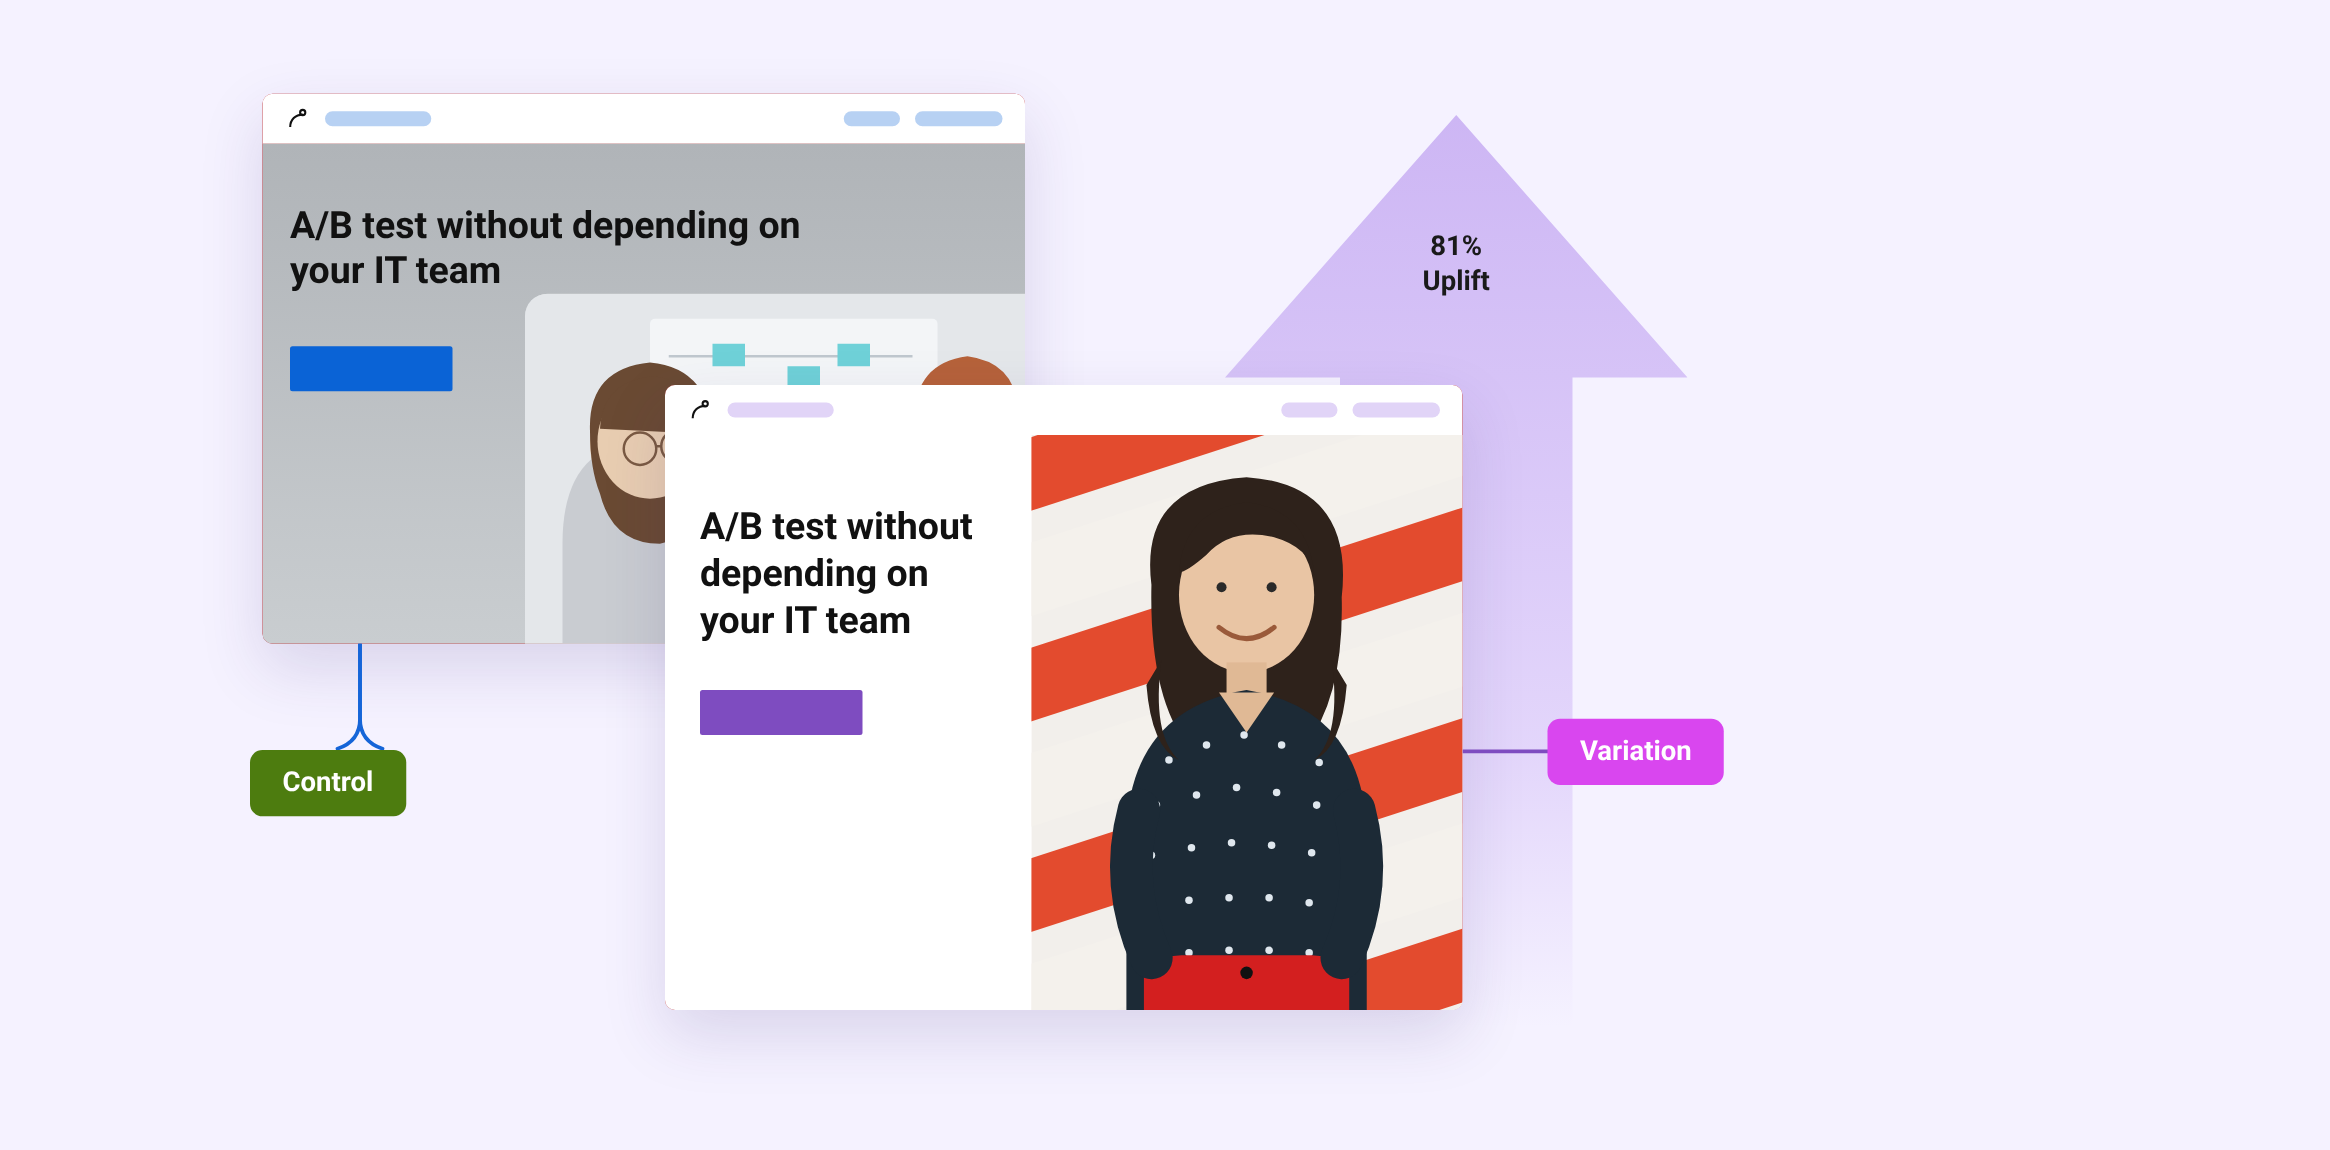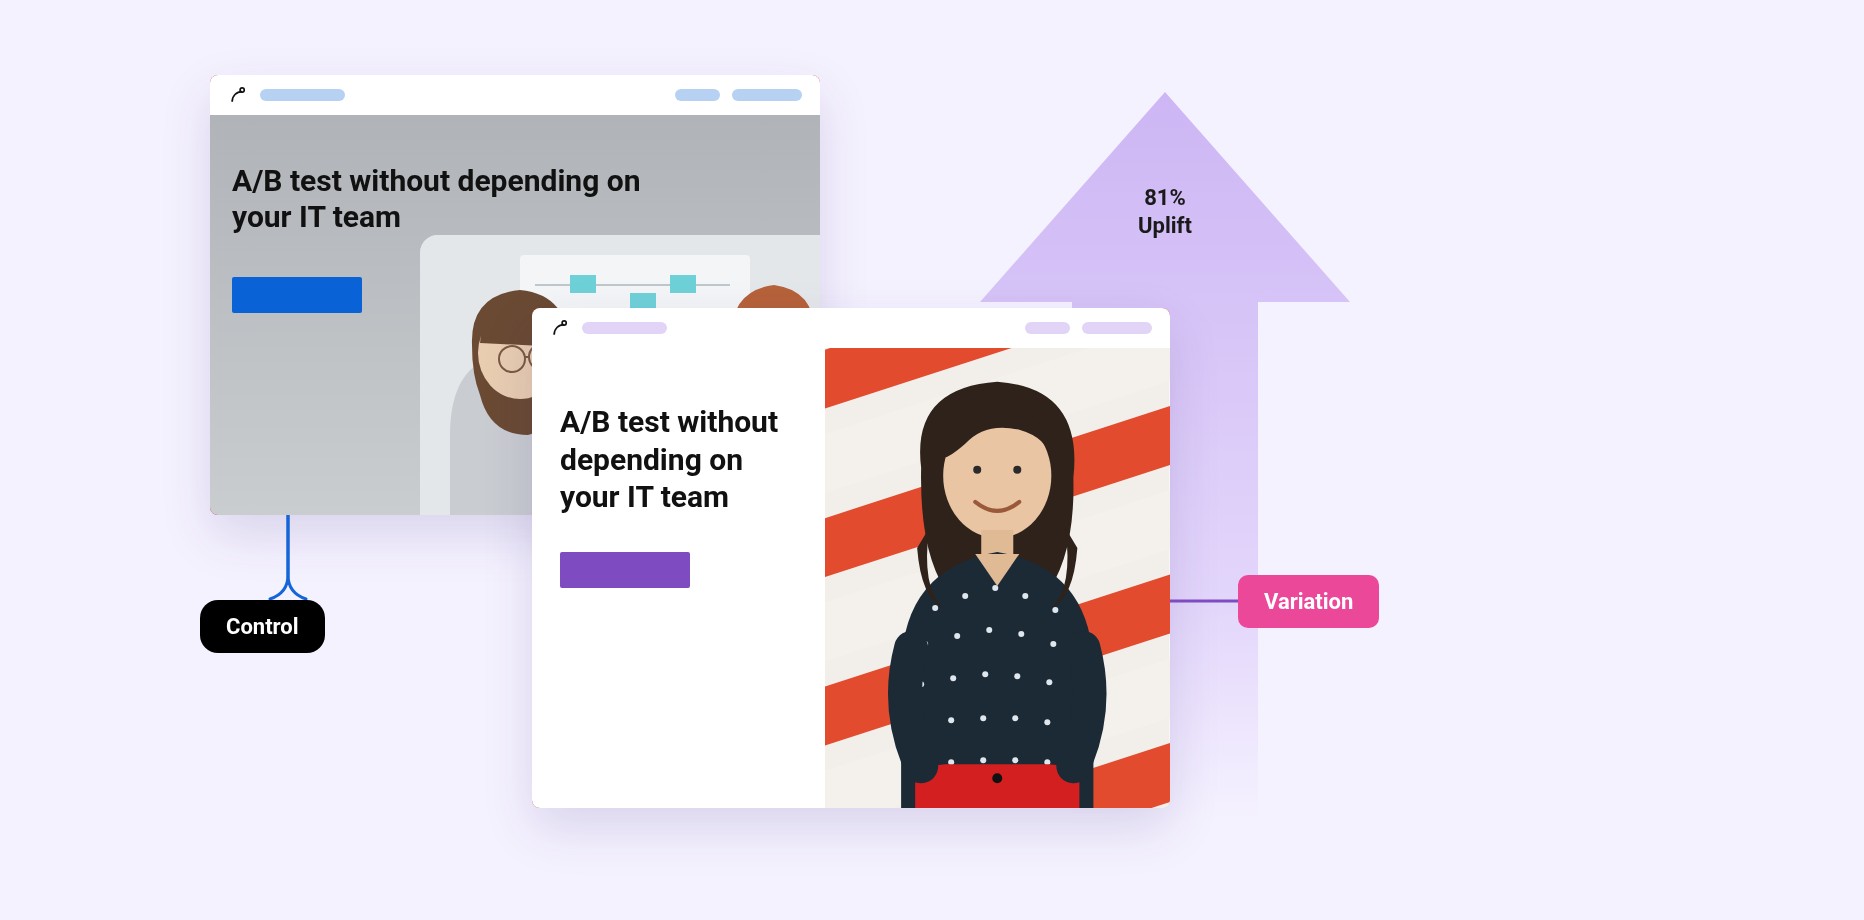--- a/index.html
+++ b/index.html
@@ -130,27 +130,26 @@
     position: absolute;
     padding: 14px 26px;
     border-radius: 10px;
     color: #fff;
     font-size: 22px;
     font-weight: 700;
   }
   .label-control {
     left: 200px;
     top: 600px;
-    background: #000000;
-    border-radius: 18px;
+    background: #4d7c0f;
   }
   .label-variation {
     left: 1238px;
     top: 575px;
-    background: #ec4899;
+    background: #d946ef;
   }
 
   
   .uplift-arrow {
     position: absolute;
     left: 980px;
     top: 92px;
     width: 370px;
     height: 730px;
     pointer-events: none;

